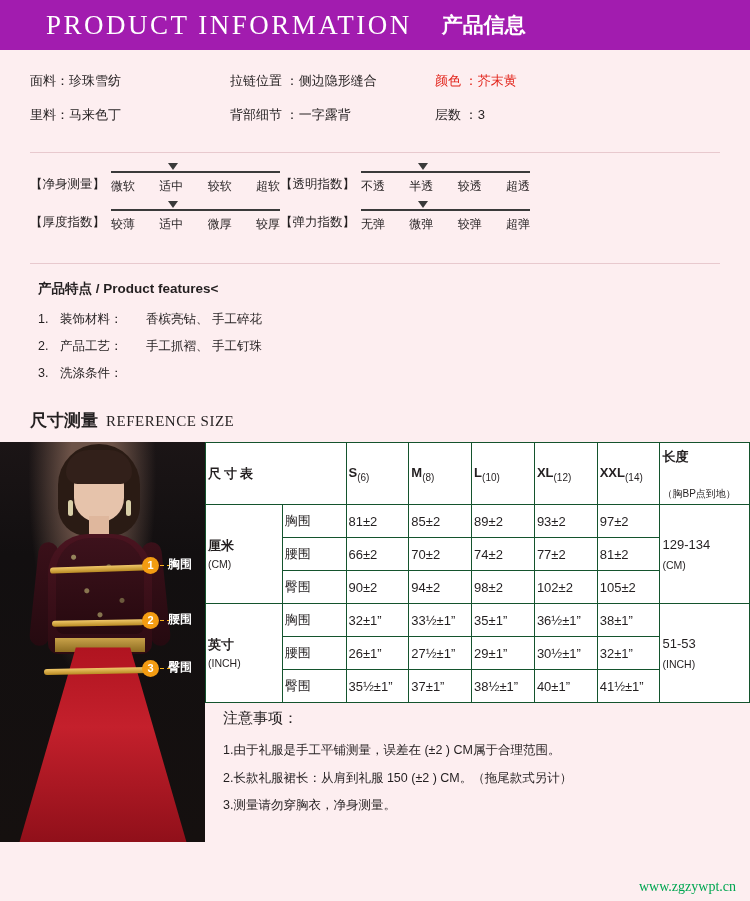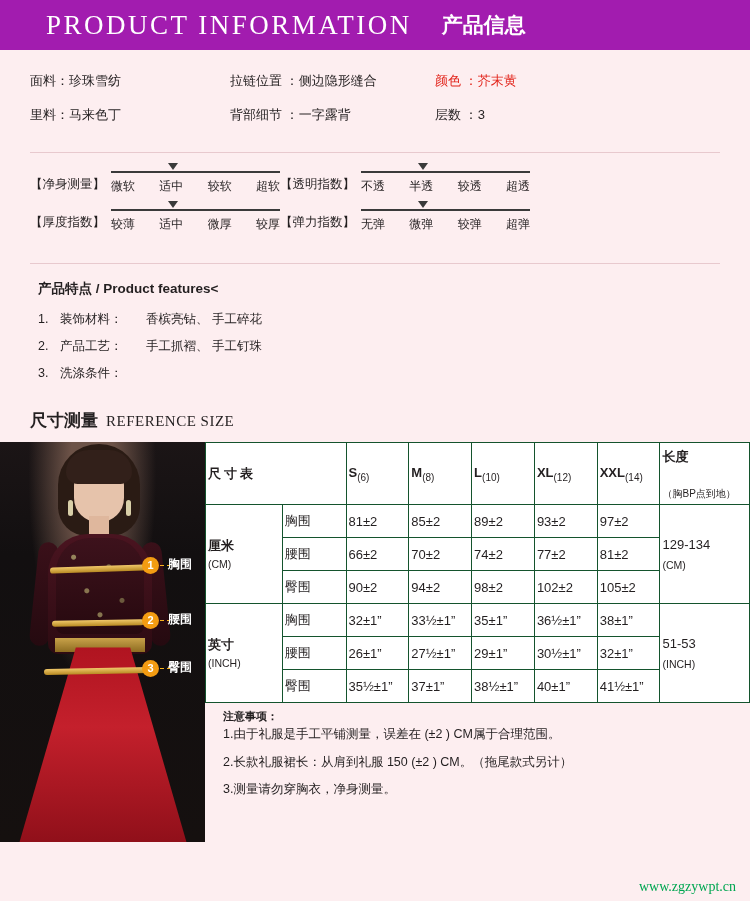--- a/index.html
+++ b/index.html
@@ -286,23 +286,23 @@
   .hd-len small { font-size:10px; font-weight:normal; display:block;margin-top:19px; }
   .unit-cell { font-size:14px; font-weight:bold; line-height:1.6; }
   .unit-cell small { display:block; font-size:10.5px; font-weight:normal; }
   .row-label { font-size:13px; }
   .data-cell { height:33px; font-size:13px; white-space:nowrap; }
   .inch-cell { font-size:12.5px; }
   .len-cell { font-size:13px; line-height:1.7; }
   .len-cell small { display:block; font-size:10.5px; }
   .notes-inner { padding-left:18px; }
   .notes-title {
-    font-size:11px;
-    font-weight:bold;
-    margin:6px 0 2px 0;
+    font-size:15px;
+    font-weight:normal;
+    margin:6px 0 14px 0;
   }
   .note-item {
     font-size:12.5px;
     margin-bottom:10px;
     line-height:1.4;
   }
   .watermark {
     position:absolute;
     right:14px;
     bottom:6px;

